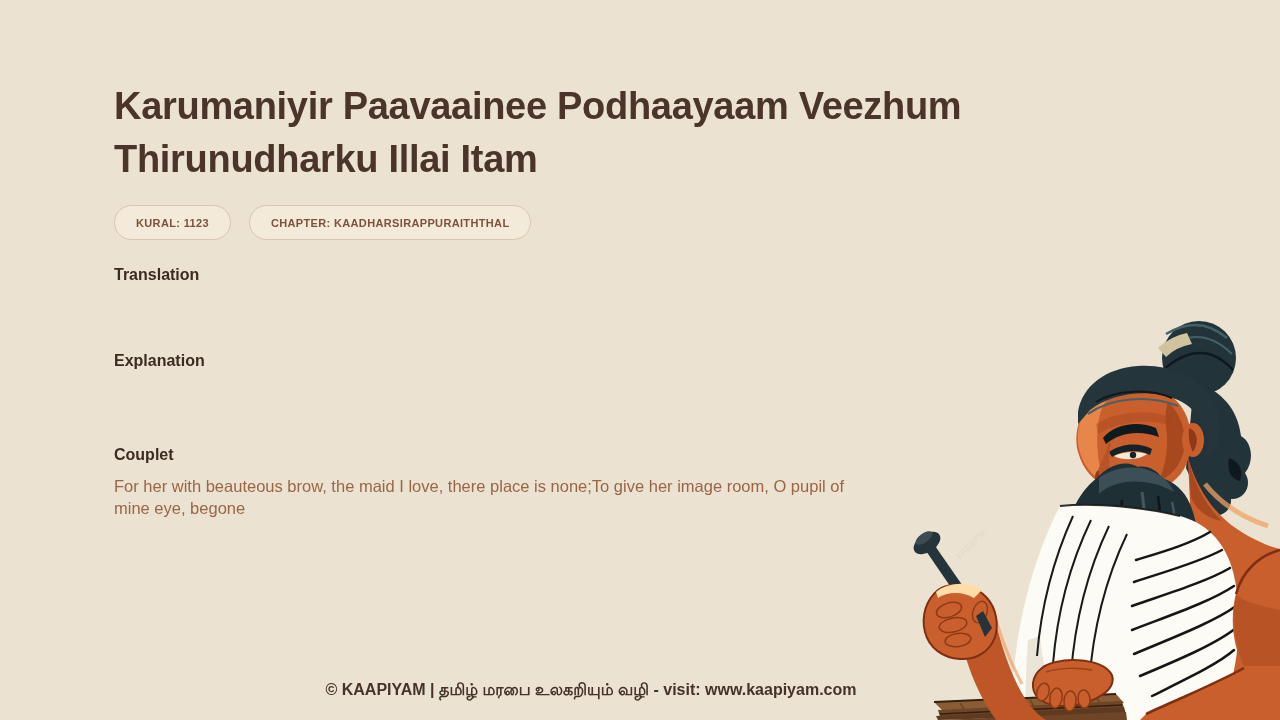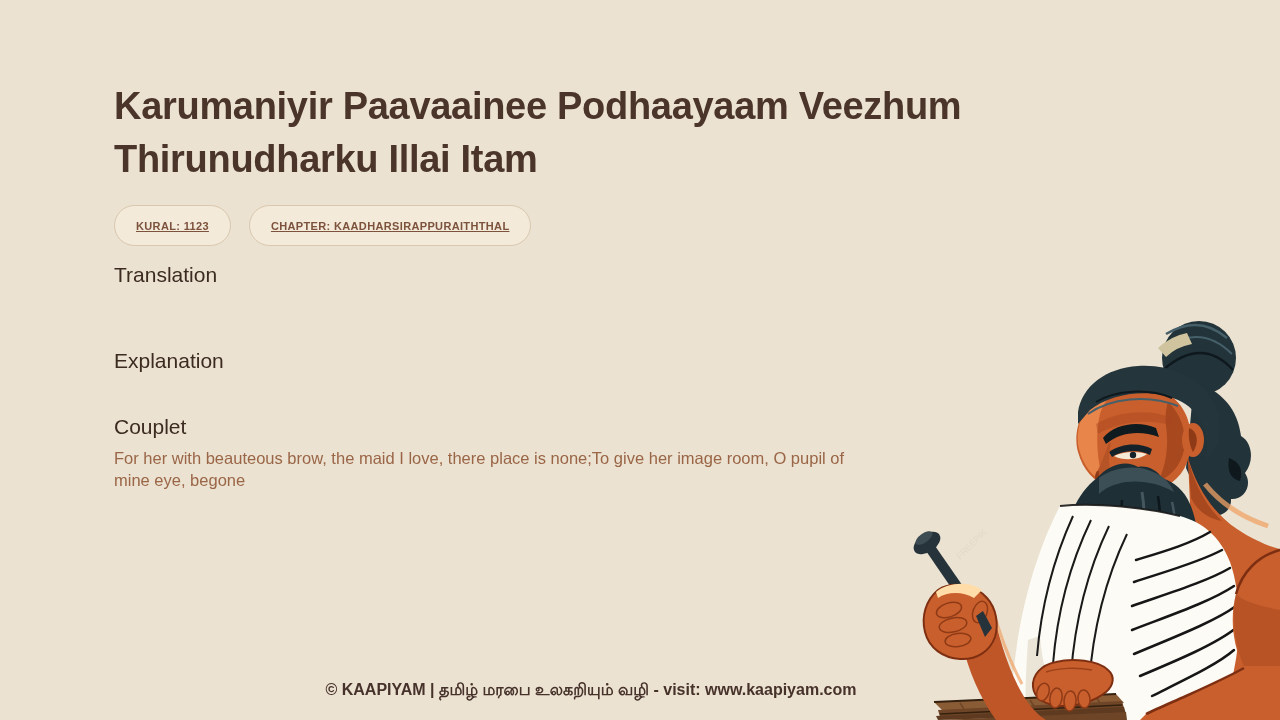--- a/index.html
+++ b/index.html
@@ -14,31 +14,31 @@
   }
   .title{
     position:absolute;left:114px;top:80px;width:880px;
     font-size:38px;line-height:53px;font-weight:700;letter-spacing:-0.3px;
     color:var(--title);
   }
   .badges{
     position:absolute;left:114px;top:205px;display:flex;gap:18px;
   }
   .badge{
-    display:inline-flex;align-items:center;height:41px;padding:0 21px;
+    display:inline-flex;align-items:center;height:35px;padding:0 21px;
     border:1px solid var(--badge-border);border-radius:999px;background:var(--badge-bg);
     color:var(--badge-text);font-size:11px;font-weight:700;letter-spacing:.35px;
-    white-space:nowrap;cursor:pointer;text-decoration:underline;
+    white-space:nowrap;cursor:pointer;
   }
   .sec{position:absolute;left:114px;width:780px;}
-  .sec h2{font-size:21px;line-height:22px;font-weight:400;color:var(--heading);}
+  .sec h2{font-size:16px;line-height:22px;font-weight:700;color:var(--heading);}
   .sec p{margin-top:9px;font-size:16.5px;line-height:22px;color:var(--body-text);}
   .sec-translation{top:264px;}
   .sec-explanation{top:350px;}
-  .sec-couplet{top:416px;}
+  .sec-couplet{top:444px;}
   .sec-couplet p{max-width:733px;}
   .footer{
     position:absolute;left:0;right:98px;top:678px;text-align:center;
     font-size:16px;line-height:24px;font-weight:600;color:var(--footer-text);
   }
   .figure{position:absolute;right:0;bottom:0;width:380px;height:410px;display:block;}
 </style>
 </head>
 <body>
 

